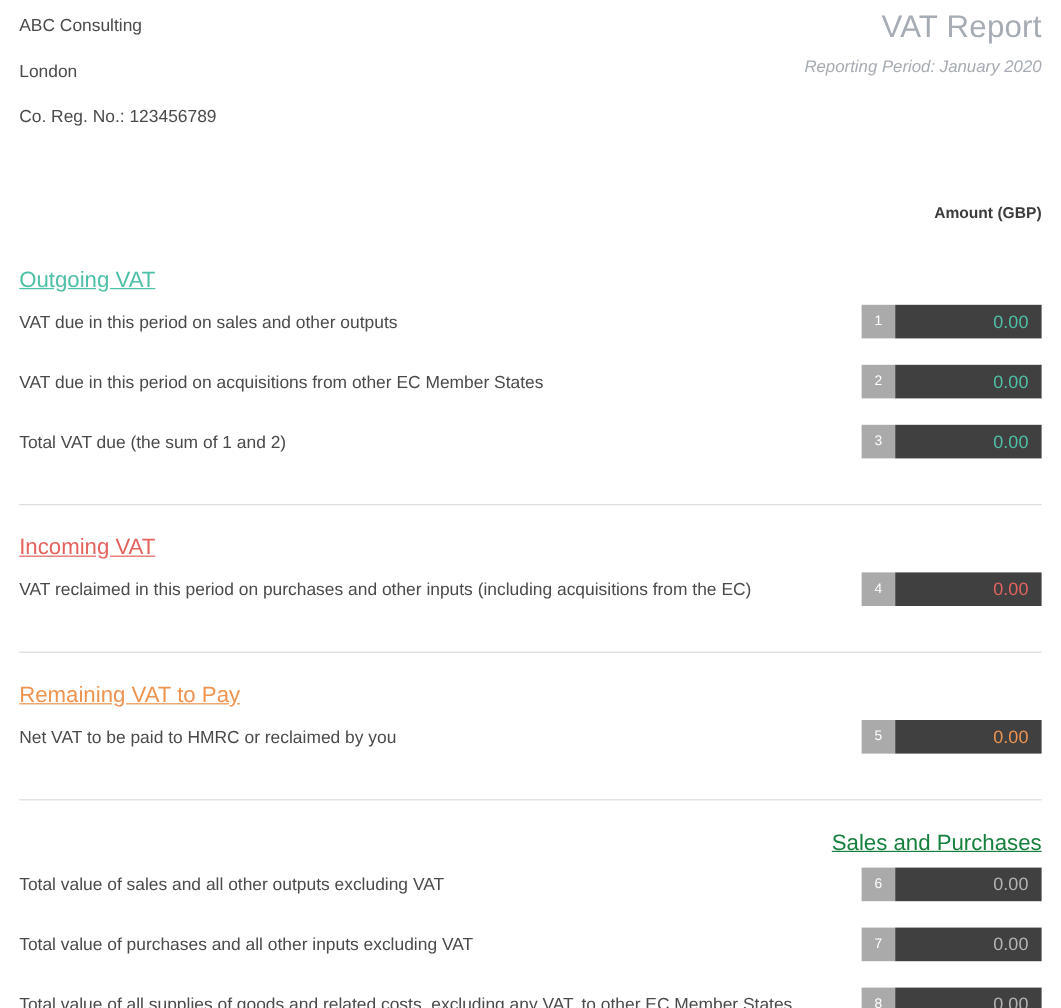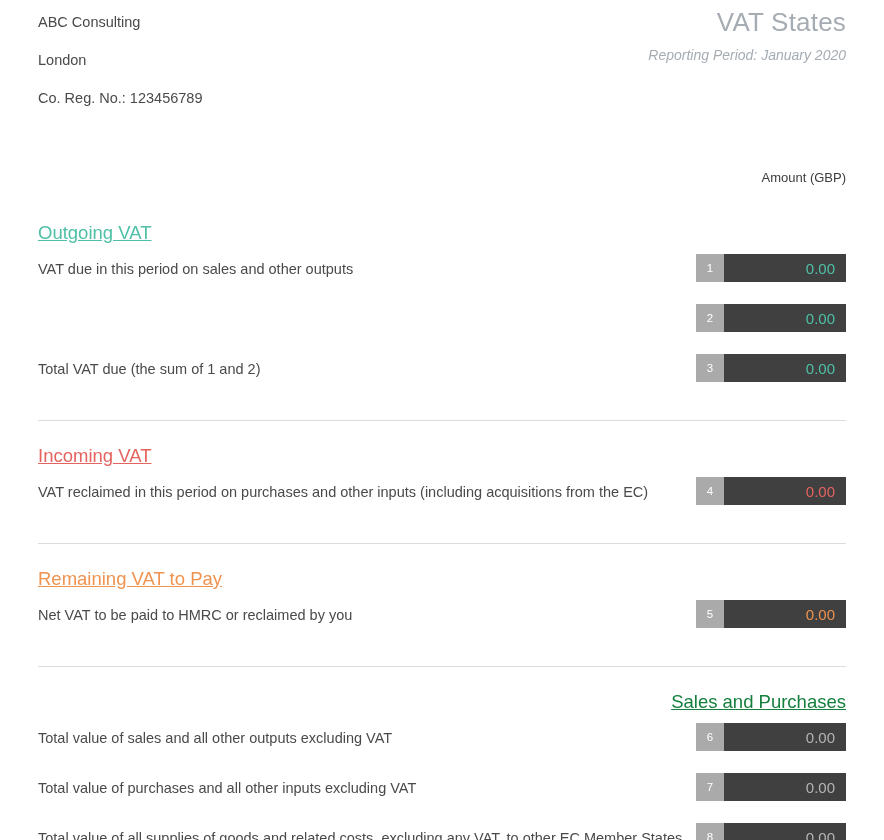--- a/index.html
+++ b/index.html
@@ -12,21 +12,21 @@
     height: 840px;
     font-family: "Liberation Sans", sans-serif;
     color: #4a4a4a;
     overflow: hidden;
   }
   .page {
     position: relative;
     width: 884px;
     height: 840px;
     box-sizing: border-box;
-    padding: 0 38px;
+    padding: 0 16px;
   }
 
   
   .report-header {
     position: relative;
     height: 122px;
   }
   .company-block {
     padding-top: 13px;
   }
@@ -67,20 +67,21 @@
     margin-top: 38px;
   }
   .amount-header {
     position: absolute;
     right: 0;
     top: 10px;
     width: 150px;
     text-align: right;
     font-size: 13px;
     color: #3c3c3c;
+    font-weight: bold;
   }
 
   
   .section { position: relative; }
   .section-heading {
     font-size: 18.5px;
     font-weight: normal;
     margin: 0;
     padding: 0 0 2px 0;
     line-height: 26px;
@@ -153,40 +154,41 @@
 
 <div class="page">
 
   <div class="report-header">
     <div class="company-block">
       <div class="company-line">ABC Consulting</div>
       <div class="company-line">London</div>
       <div class="company-line">Co. Reg. No.: 123456789</div>
     </div>
     <div class="title-block">
-      <h1 class="report-title">VAT States</h1>
+      <h1 class="report-title">VAT Report</h1>
       <div class="report-period">Reporting Period: January 2020</div>
     </div>
   </div>
 
   <div class="amount-header-row">
     <div class="amount-header">Amount (GBP)</div>
   </div>
 
   <div id="sections-root">
       <div class="section sec-gap-top sec-gap-bottom">
         <h2 class="section-heading c-teal">Outgoing VAT</h2>
         <div class="line-row">
           <div class="line-label" style="width: 660px;">VAT due in this period on sales and other outputs</div>
           <div class="amount-group">
             <div class="box-number">1</div>
             <div class="amount-field c-teal">0.00</div>
           </div>
         </div>
         <div class="line-row">
+          <div class="line-label" style="width: 660px;">VAT due in this period on acquisitions from other EC Member States</div>
           <div class="amount-group">
             <div class="box-number">2</div>
             <div class="amount-field c-teal">0.00</div>
           </div>
         </div>
         <div class="line-row">
           <div class="line-label" style="width: 660px;">Total VAT due (the sum of 1 and 2)</div>
           <div class="amount-group">
             <div class="box-number">3</div>
             <div class="amount-field c-teal">0.00</div>

